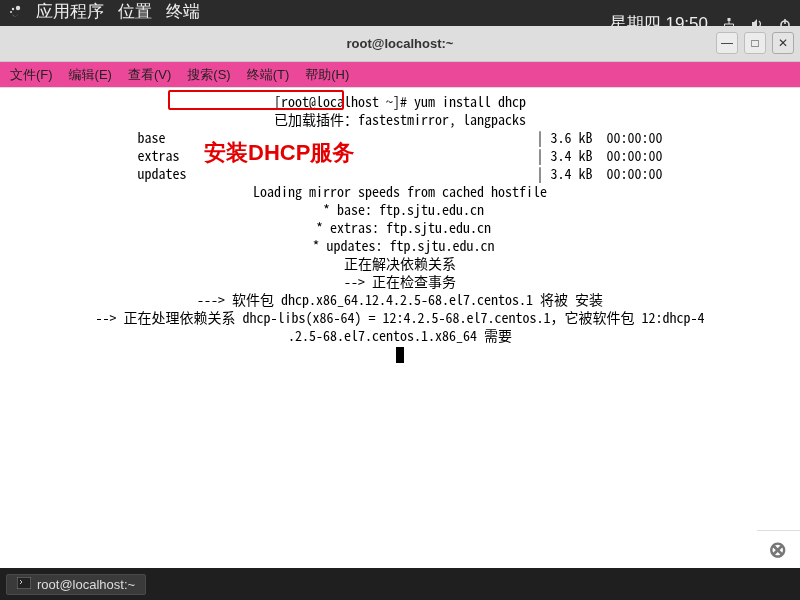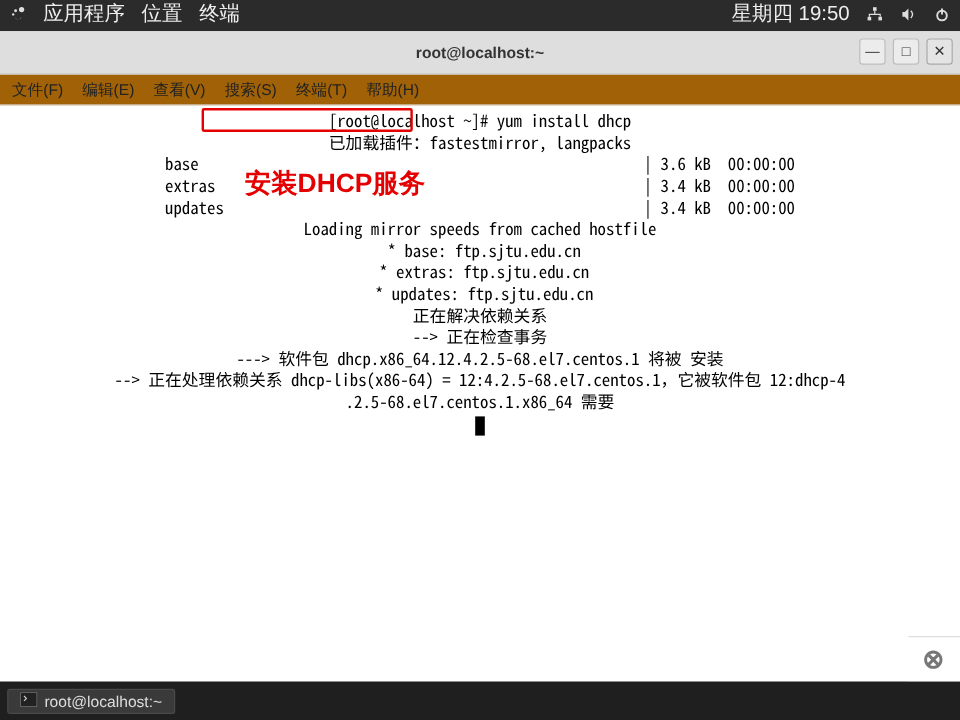--- a/index.html
+++ b/index.html
@@ -7,40 +7,40 @@
     width: 800px; height: 600px;
     font-family: "WenQuanYi Micro Hei", "Microsoft YaHei", sans-serif;
     background: #2e2e2e; overflow: hidden; position: relative;
   }
   .topbar {
     height: 40px; background: #2b2b2b; color: #eee;
     display: flex; align-items: flex-start; font-size: 17px;
     padding: 0 8px;
   }
   .topbar .left { display: flex; align-items: center; gap: 14px; }
-  .topbar .right { margin-left: auto; display: flex; align-items: center; gap: 14px; }
+  .topbar .right { margin-left: auto; display: flex; align-items: center; gap: 14px; margin-top: 12px; }
   .topbar .icon { display: inline-flex; align-items: center; }
   .app-bg {
     background: #eeeeee;
     position: absolute; top: 26px; left: 0; right: 0; bottom: 32px;
   }
   .titlebar {
     height: 36px; display: flex; align-items: center; justify-content: center;
     position: relative; background: #dedede; border-bottom: 1px solid #c9c9c9;
   }
   .titlebar .wintitle { font-weight: bold; font-size: 13px; color: #333; }
   .winbtns { position: absolute; right: 6px; top: 6px; display: flex; gap: 6px; }
   .winbtn {
     width: 22px; height: 22px; border: 1px solid #bdbdbd; border-radius: 3px;
     background: #ececec; display: flex; align-items: center; justify-content: center;
     font-size: 12px; color: #333;
   }
   .winbtn.close { border-color: #aaa; background: #e4e4e4; }
   .menubar {
-    height: 26px; background: #a16207; display: flex; align-items: center;
+    height: 26px; background: #ec4899; display: flex; align-items: center;
     gap: 16px; padding: 0 10px; font-size: 13px; color: #222;
     border-bottom: 1px solid #dcdcdc;
   }
   .term {
     background: #ffffff; color: #000;
     font-family: "WenQuanYi Micro Hei Mono", "Noto Sans Mono CJK SC", monospace;
     font-size: 14px; line-height: 18px;
     padding: 4px 6px; height: calc(100% - 62px);
     white-space: pre; position: relative; overflow: hidden; text-align: center;
   }

